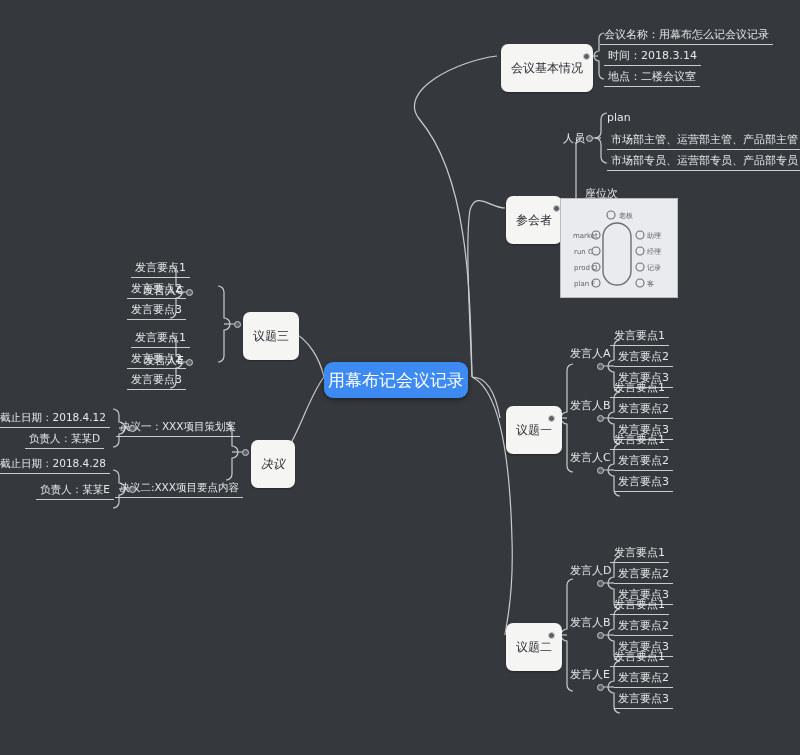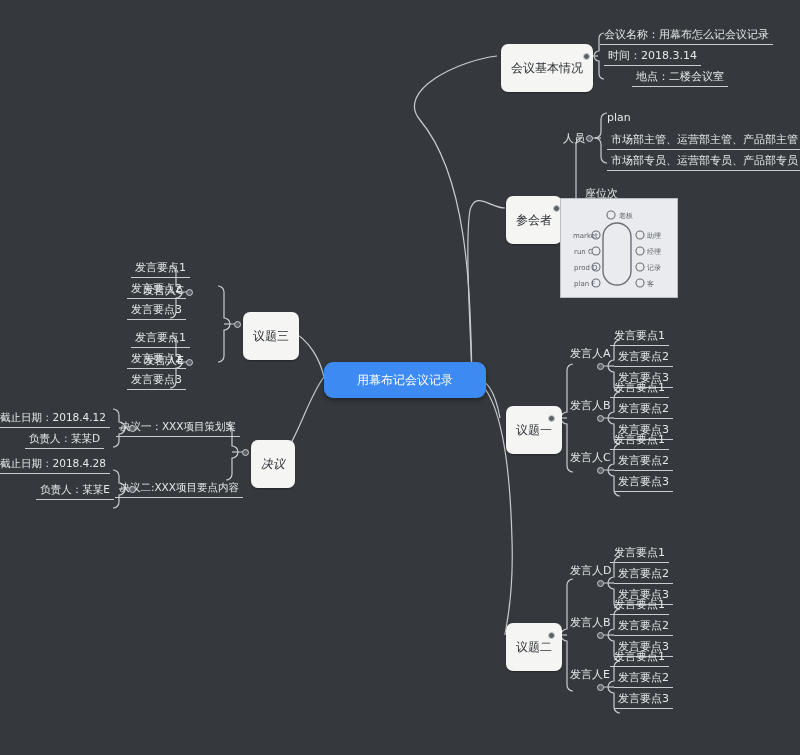--- a/index.html
+++ b/index.html
@@ -26,22 +26,22 @@
     border-radius:7px;
     padding:17px 10px;
     font-size:12px;
     line-height:14px;
     box-shadow:0 1px 2px rgba(0,0,0,.35);
   }
   .rootnode{
     background:#3d8bf2;
     color:#ffffff;
     border-radius:9px;
-    padding:9px 33px;
-    font-size:12px;
+    padding:9px 4px;
+    font-size:17px;
     line-height:18px;
     font-weight:500;
     box-shadow:0 2px 5px rgba(0,0,0,.4);
   }
   
   .textnode{
     color:#e6e8ea;
     font-size:11px;
     line-height:13px;
     padding:1px 3px;
@@ -161,21 +161,21 @@
     <path d="M125,489 h-6"></path>
     <path d="M125,489 a6,6 0 0 1 -6,6 v7 a6,6 0 0 1 -6,6"></path>
   </svg>
 
   <div class="node rootnode" style="left:324px;top:362px;">用幕布记会议记录</div>
 
   <div class="node boxnode" style="left:501px;top:44px;">会议基本情况</div>
   <div class="dot" style="left:583px;top:53px;"></div>
   <div class="node leafnode right" style="left:600px;top:26px;">会议名称：用幕布怎么记会议记录</div>
   <div class="node leafnode right" style="left:604px;top:47px;">时间：2018.3.14</div>
-  <div class="node leafnode right" style="left:632px;top:68px;">地点：二楼会议室</div>
+  <div class="node leafnode right" style="left:604px;top:68px;">地点：二楼会议室</div>
 
   <div class="node boxnode" style="left:506px;top:196px;">参会者</div>
   <div class="dot" style="left:553px;top:205px;"></div>
 
   <div class="node textnode right" style="left:560px;top:131px;">人员</div>
   <div class="dot" style="left:586px;top:135px;"></div>
   <div class="node textnode right" style="left:604px;top:110px;">plan</div>
   <div class="node leafnode right" style="left:607px;top:131px;">市场部主管、运营部主管、产品部主管</div>
   <div class="node leafnode right" style="left:607px;top:152px;">市场部专员、运营部专员、产品部专员</div>
 

